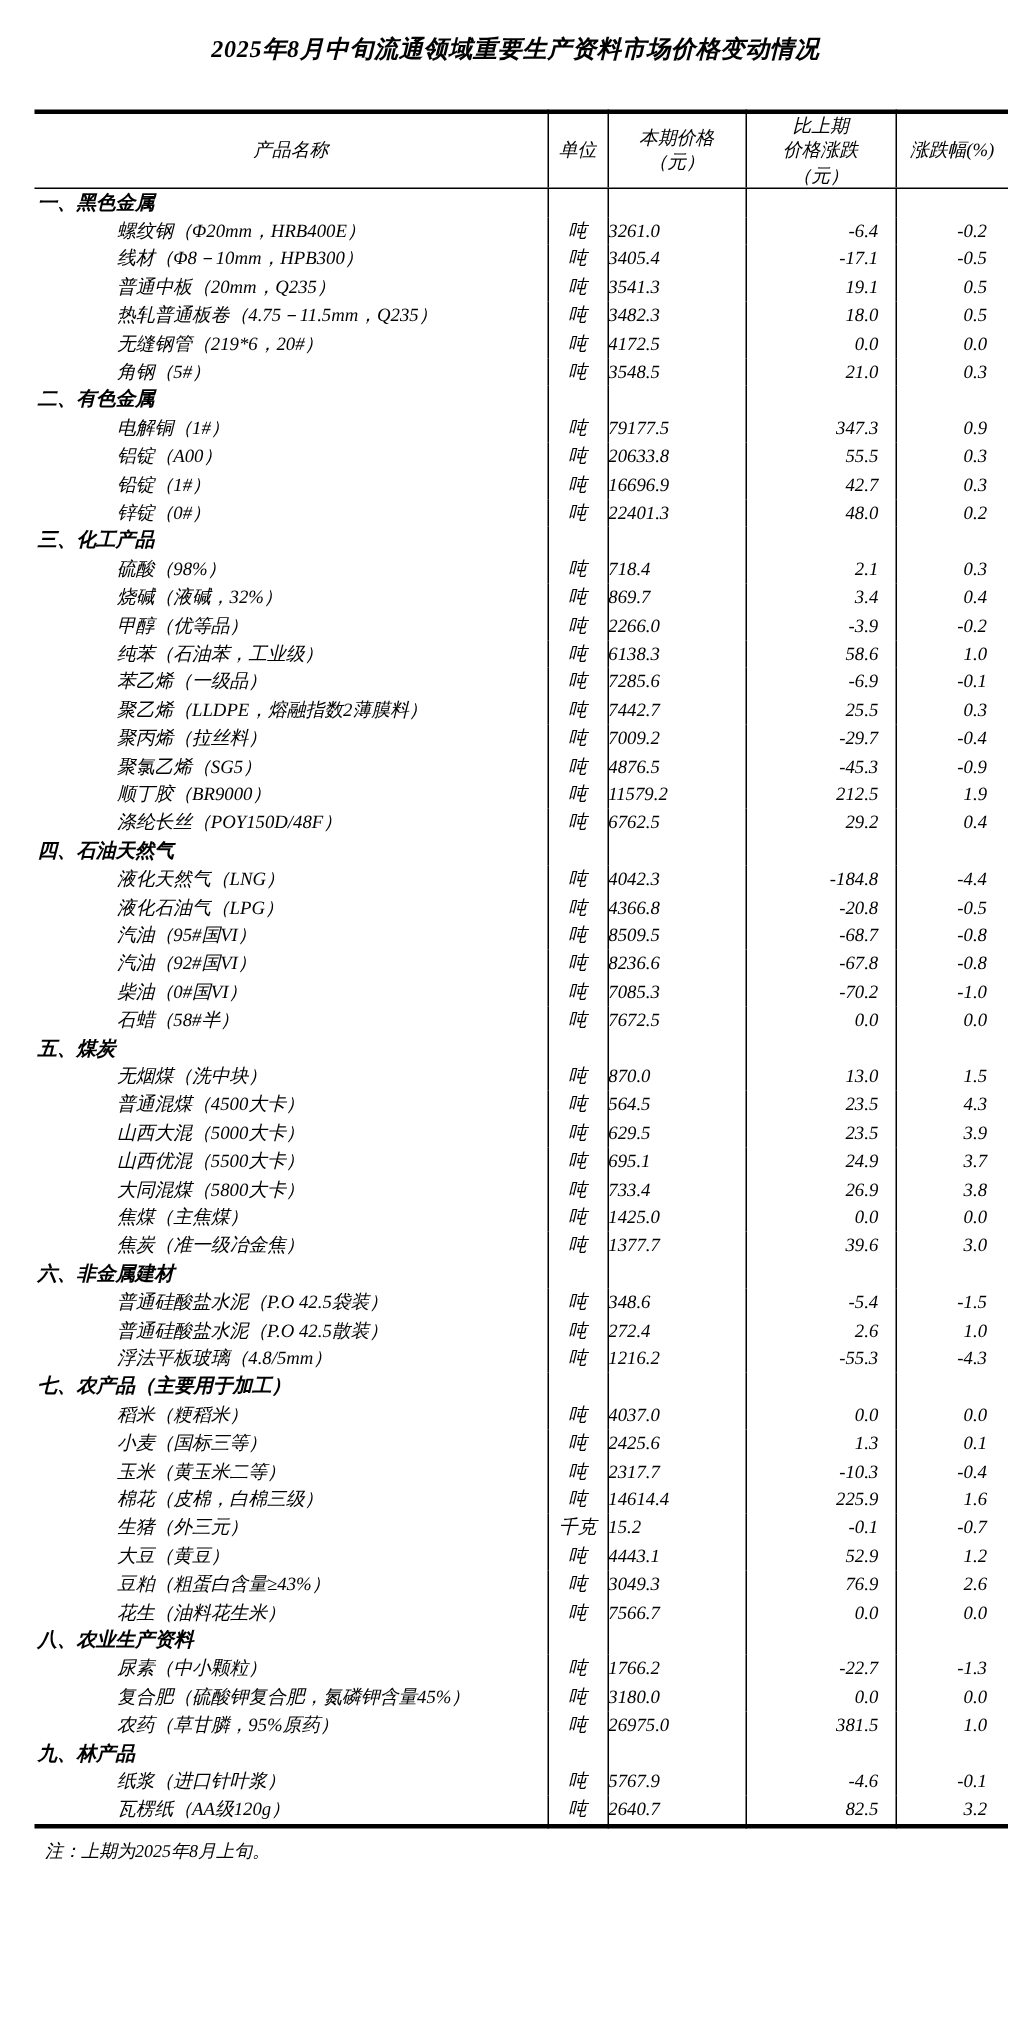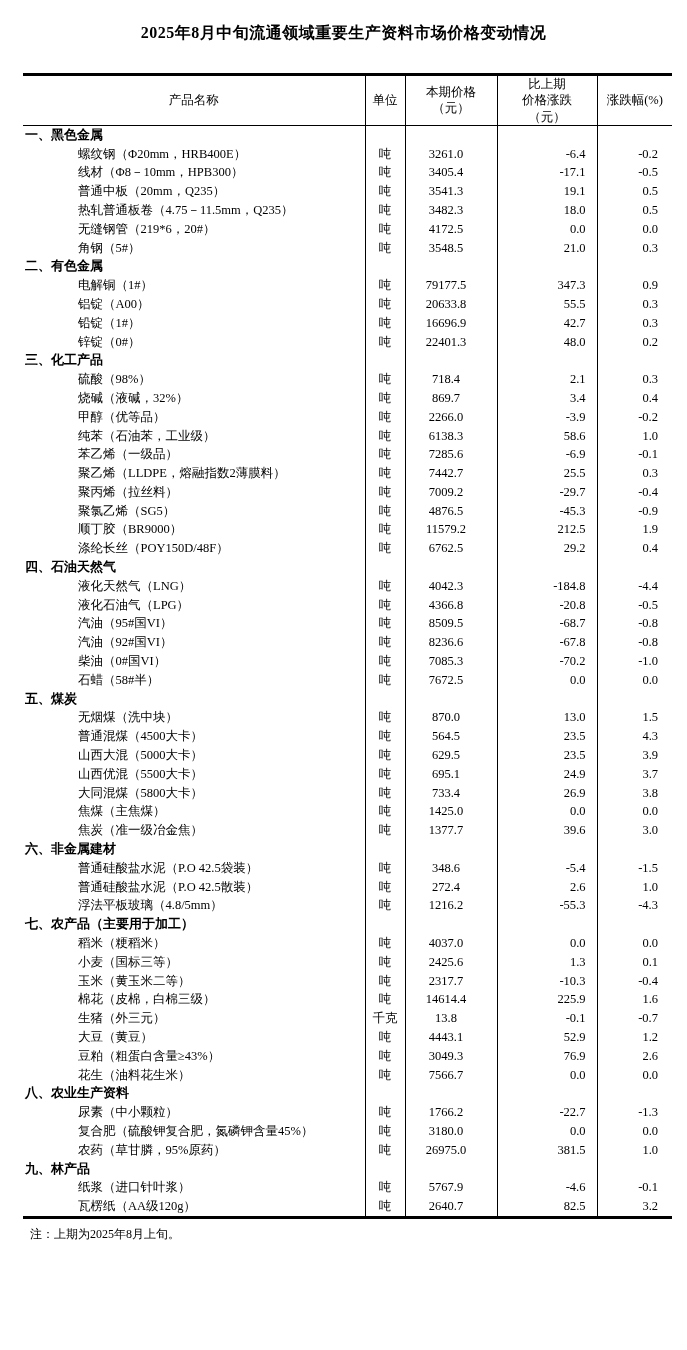--- a/index.html
+++ b/index.html
@@ -3,21 +3,21 @@
 <meta charset="utf-8">
 <style>
   * { box-sizing: border-box; }
   html, body {
     margin: 0; padding: 0;
     width: 687px; height: 1350px;
     background: #ffffff;
     color: #000000;
     font-family: "Liberation Serif", "DejaVu Serif", serif;
   }
-  .page { width: 687px; height: 1244px; position: relative; }
+  .page { width: 687px; height: 1244px; position: relative; font-style: italic; }
   .title {
     padding-top: 23px;
     text-align: center;
     font-size: 16px;
     font-weight: bold;
     letter-spacing: 0.5px;
   }
   table.price-table {
     border-collapse: collapse;
     table-layout: fixed;
@@ -51,21 +51,21 @@
     overflow: hidden;
     vertical-align: middle;
   }
   .cell-unit, .cell-price, .cell-change, .cell-pct,
   th.h-unit, th.h-price, th.h-change, th.h-pct {
     border-left: 1px solid #000;
   }
   .cell-product.section-name { font-weight: bold; padding-left: 2px; font-size: 13px; }
   .cell-product.item-name    { padding-left: 55px; }
   .cell-unit   { text-align: center; }
-  .cell-price  { text-align: center; padding-right: 10px; }
+  .cell-price  { text-align: left; padding-right: 10px; }
   .cell-change { text-align: right; padding-right: 11px; }
   .cell-pct    { text-align: right; padding-right: 14px; }
   .footnote {
     margin: 7px 0 0 30px;
     font-size: 12px;
   }
 </style>
 </head>
 <body>
 
@@ -418,21 +418,21 @@
         <tr class="item-row">
           <td class="cell-product item-name">棉花（皮棉，白棉三级）</td>
           <td class="cell-unit">吨</td>
           <td class="cell-price">14614.4</td>
           <td class="cell-change">225.9</td>
           <td class="cell-pct">1.6</td>
         </tr>
         <tr class="item-row">
           <td class="cell-product item-name">生猪（外三元）</td>
           <td class="cell-unit">千克</td>
-          <td class="cell-price">13.8</td>
+          <td class="cell-price">15.2</td>
           <td class="cell-change">-0.1</td>
           <td class="cell-pct">-0.7</td>
         </tr>
         <tr class="item-row">
           <td class="cell-product item-name">大豆（黄豆）</td>
           <td class="cell-unit">吨</td>
           <td class="cell-price">4443.1</td>
           <td class="cell-change">52.9</td>
           <td class="cell-pct">1.2</td>
         </tr>

